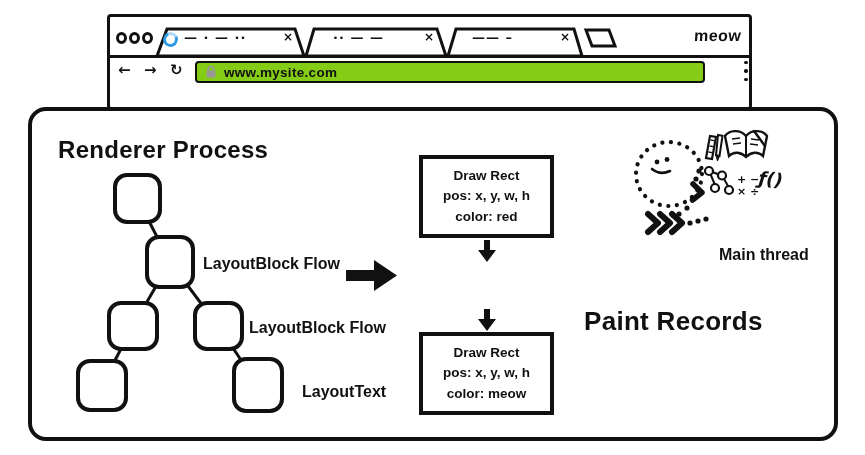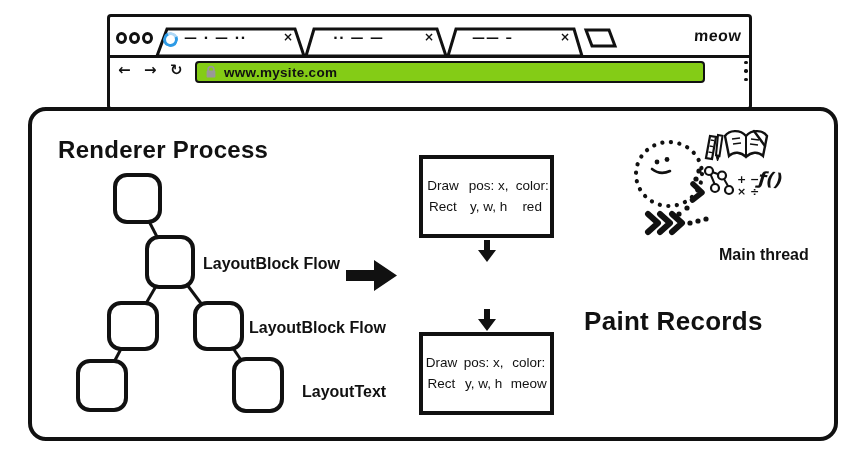--- a/index.html
+++ b/index.html
@@ -23,22 +23,22 @@
   #urlField{position:absolute;left:85px;top:3px;width:506px;height:18px;border:2.5px solid #111;border-radius:4px;background:#84cc16;}
   #urlTxt{position:absolute;left:27px;top:2px;font-size:13.5px;font-weight:bold;letter-spacing:.3px;}
   #lockIc{position:absolute;left:7px;top:2px;}
   #menuDots{position:absolute;left:631px;top:3px;width:10px;height:20px;display:flex;flex-direction:column;justify-content:space-between;align-items:center;}
   #menuDots i{width:3.4px;height:3.4px;border-radius:50%;background:#111;}
 
   
   #rbox{left:28px;top:107px;width:802px;height:326px;border:4px solid #111;border-radius:18px;background:#fff;}
   #rtitle{left:58px;top:120px;font-size:24px;font-weight:bold;letter-spacing:.3px;margin-top:16px;}
   .treeLbl{font-size:16px;font-weight:bold;white-space:nowrap;}
-  .precBox{border:4px solid #111;background:#fff;display:flex;flex-direction:row;align-items:center;justify-content:center;
-           font-size:13.5px;font-weight:normal;line-height:1.5;text-align:center;}
+  .precBox{border:4px solid #111;background:#fff;display:flex;flex-direction:column;align-items:center;justify-content:center;
+           font-size:13.5px;font-weight:bold;line-height:1.5;text-align:center;}
   #paintTitle{left:584px;top:306px;font-size:26px;font-weight:bold;letter-spacing:.3px;}
   #mainThreadLbl{left:719px;top:204px;font-size:16px;font-weight:bold;margin-top:42px;}
   .doodleTxt{font-family:"DejaVu Sans","Liberation Sans",sans-serif;font-weight:bold;fill:#111;}
 </style>
 </head>
 <body>
 
 <div id="stage">
 
   <div id="browser" class="abs">

